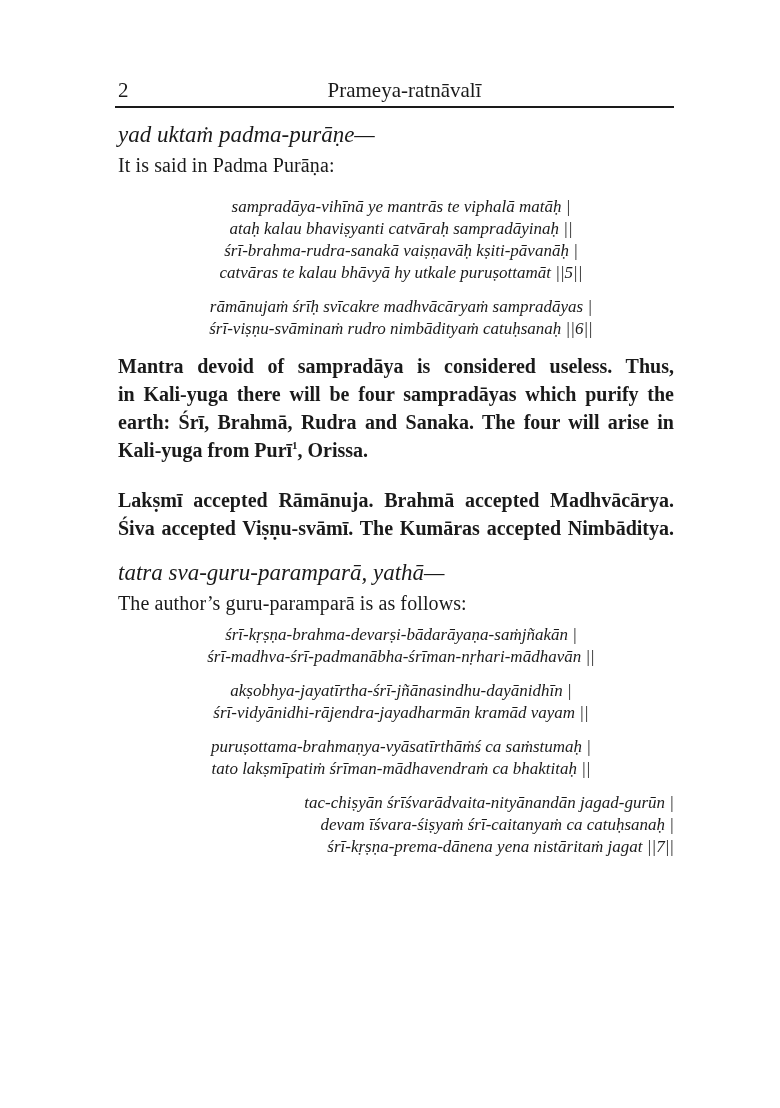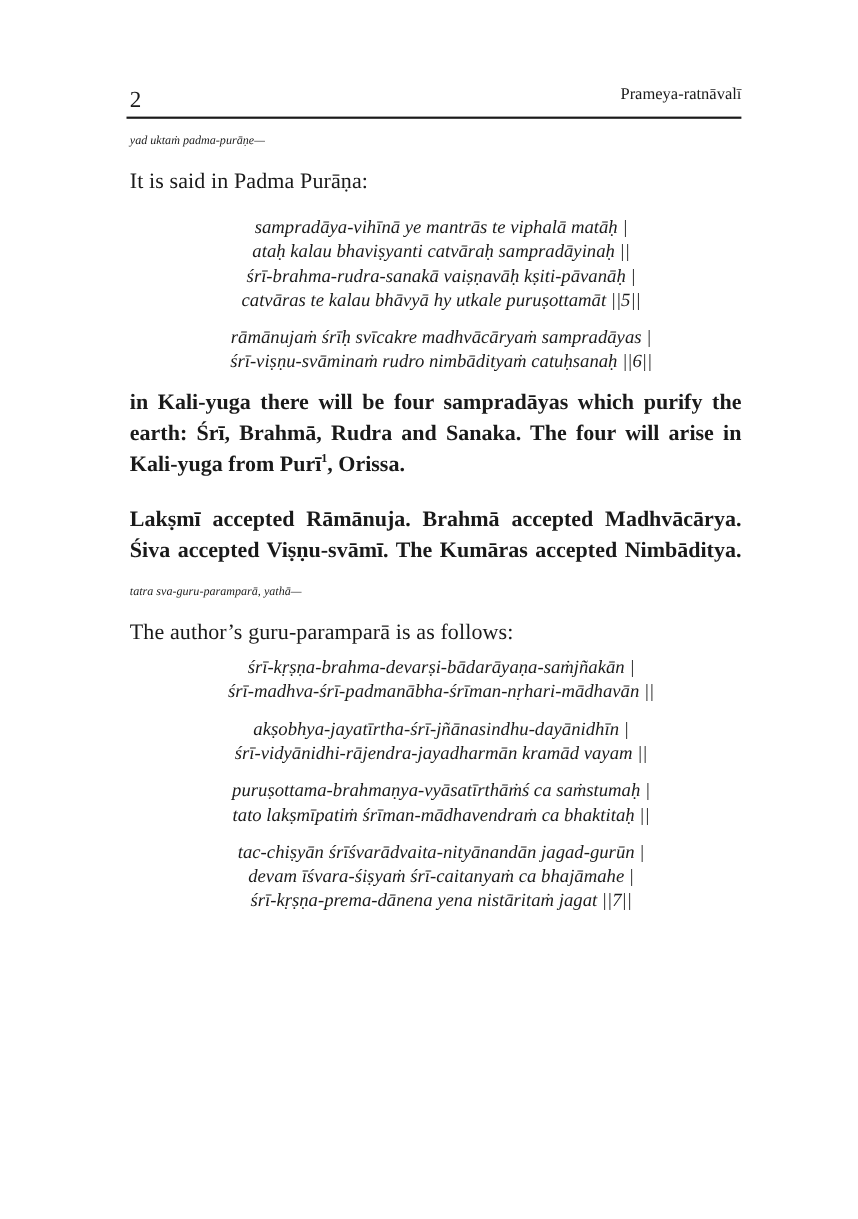--- a/index.html
+++ b/index.html
@@ -32,27 +32,27 @@
       position: absolute;
       left: 3px;
       top: 2px;
       font-size: 21px;
     }
     .book-title {
       position: absolute;
       left: 0;
       right: 0;
       top: 2px;
-      text-align: right;
-      font-size: 15px;
+      text-align: center;
+      font-size: 21px;
       padding-left: 20px;
     }
     .intro-sanskrit {
       font-style: italic;
-      font-size: 11px;
+      font-size: 23px;
       margin-top: 14px;
       height: 24px;
     }
     .intro-english {
       font-size: 20px;
       font-weight: normal;
       margin-top: 8px;
       height: 30px;
       letter-spacing: 0.1px;
     }
@@ -101,20 +101,21 @@
     <span class="line">śrī-brahma-rudra-sanakā vaiṣṇavāḥ kṣiti-pāvanāḥ |</span>
     <span class="line">catvāras te kalau bhāvyā hy utkale puruṣottamāt ||5||</span>
   </div>
 
   <div class="verse" style="margin-top:12px;">
     <span class="line">rāmānujaṁ śrīḥ svīcakre madhvācāryaṁ sampradāyas |</span>
     <span class="line">śrī-viṣṇu-svāminaṁ rudro nimbādityaṁ catuḥsanaḥ ||6||</span>
   </div>
 
   <div class="translation" style="margin-top:12px;">
+    <span class="line">Mantra devoid of sampradāya is considered useless. Thus,</span>
     <span class="line">in Kali-yuga there will be four sampradāyas which purify the</span>
     <span class="line">earth: Śrī, Brahmā, Rudra and Sanaka. The four will arise in</span>
     <span class="line last"><span>Kali-yuga from Purī</span><sup>1</sup><span>, Orissa.</span></span>
   </div>
 
   <div class="translation" style="margin-top:22px;">
     <span class="line">Lakṣmī accepted Rāmānuja. Brahmā accepted Madhvācārya.</span>
     <span class="line">Śiva accepted Viṣṇu-svāmī. The Kumāras accepted Nimbāditya.</span>
   </div>
 
@@ -129,19 +130,19 @@
   <div class="verse" style="margin-top:12px;">
     <span class="line">akṣobhya-jayatīrtha-śrī-jñānasindhu-dayānidhīn |</span>
     <span class="line">śrī-vidyānidhi-rājendra-jayadharmān kramād vayam ||</span>
   </div>
 
   <div class="verse" style="margin-top:12px;font-family:Liberation Serif, serif;">
     <span class="line">puruṣottama-brahmaṇya-vyāsatīrthāṁś ca saṁstumaḥ |</span>
     <span class="line">tato lakṣmīpatiṁ śrīman-mādhavendraṁ ca bhaktitaḥ ||</span>
   </div>
 
-  <div class="verse" style="margin-top:12px;">
+  <div class="verse" style="margin-top:12px;text-align:right;">
     <span class="line">tac-chiṣyān śrīśvarādvaita-nityānandān jagad-gurūn |</span>
-    <span class="line">devam īśvara-śiṣyaṁ śrī-caitanyaṁ ca bhajāmahe |</span>
+    <span class="line">devam īśvara-śiṣyaṁ śrī-caitanyaṁ ca catuḥsanaḥ |</span>
     <span class="line">śrī-kṛṣṇa-prema-dānena yena nistāritaṁ jagat ||7||</span>
   </div>
 
 </div>
 
 </body></html>

